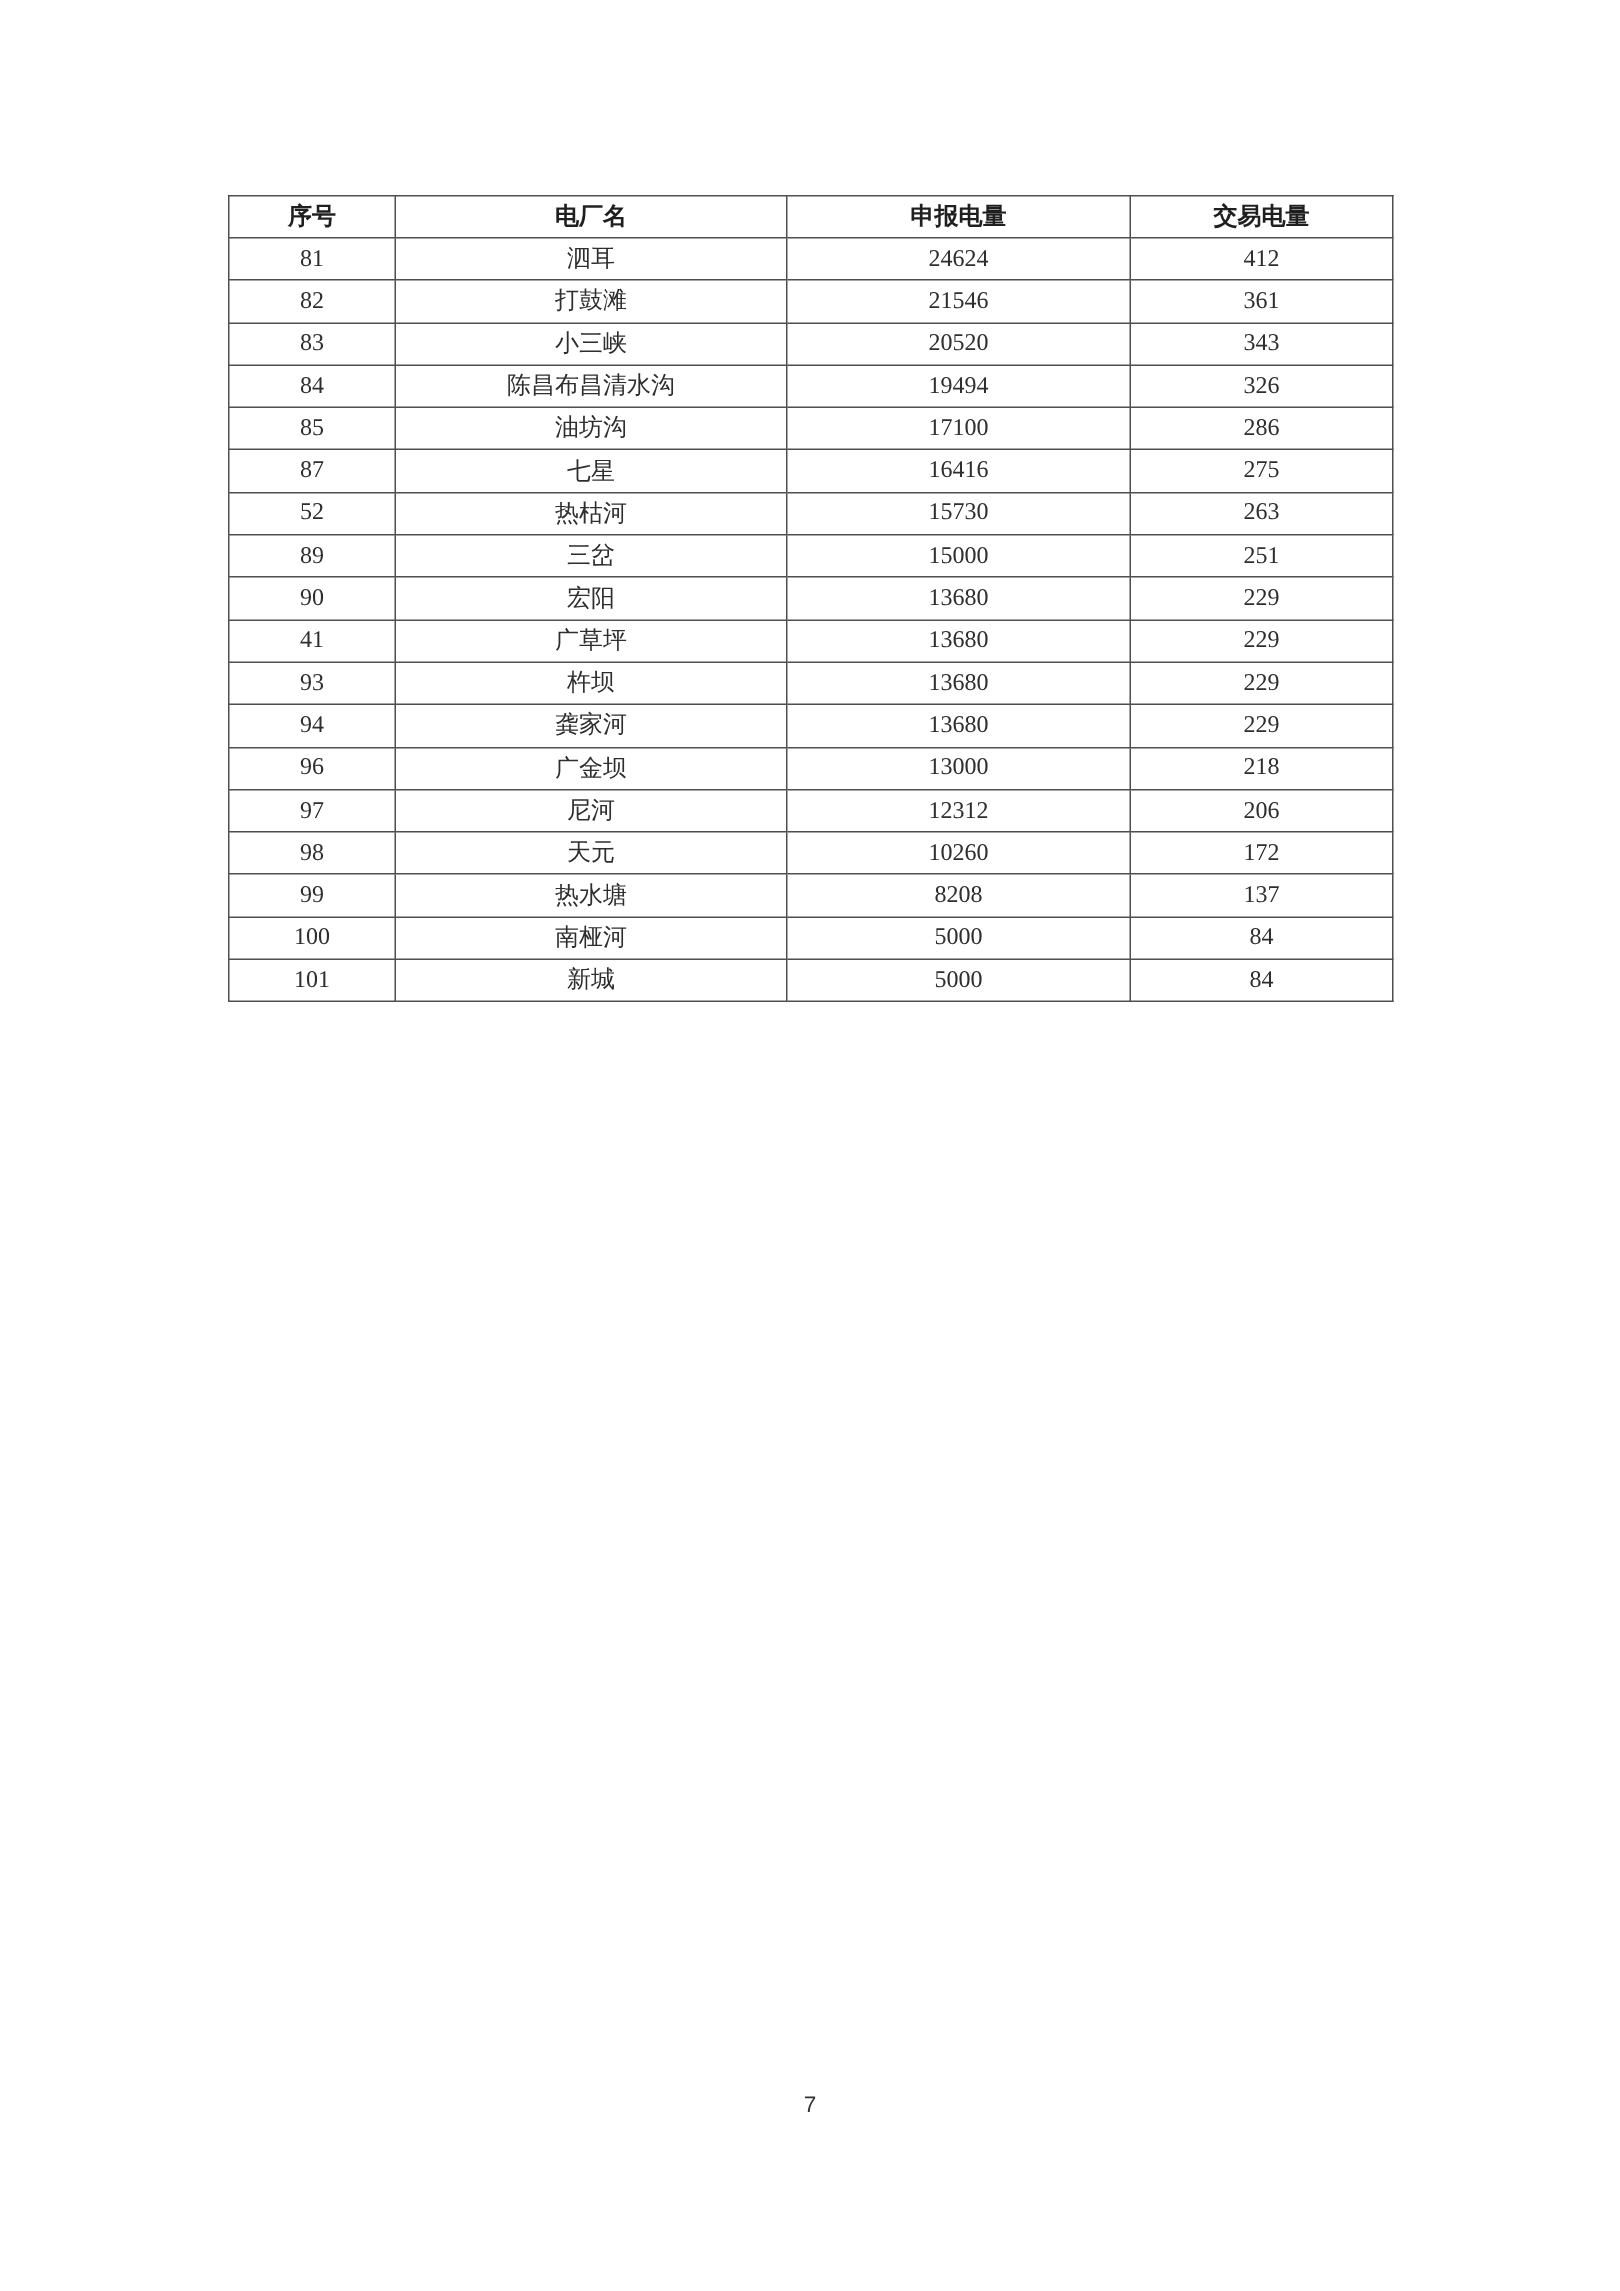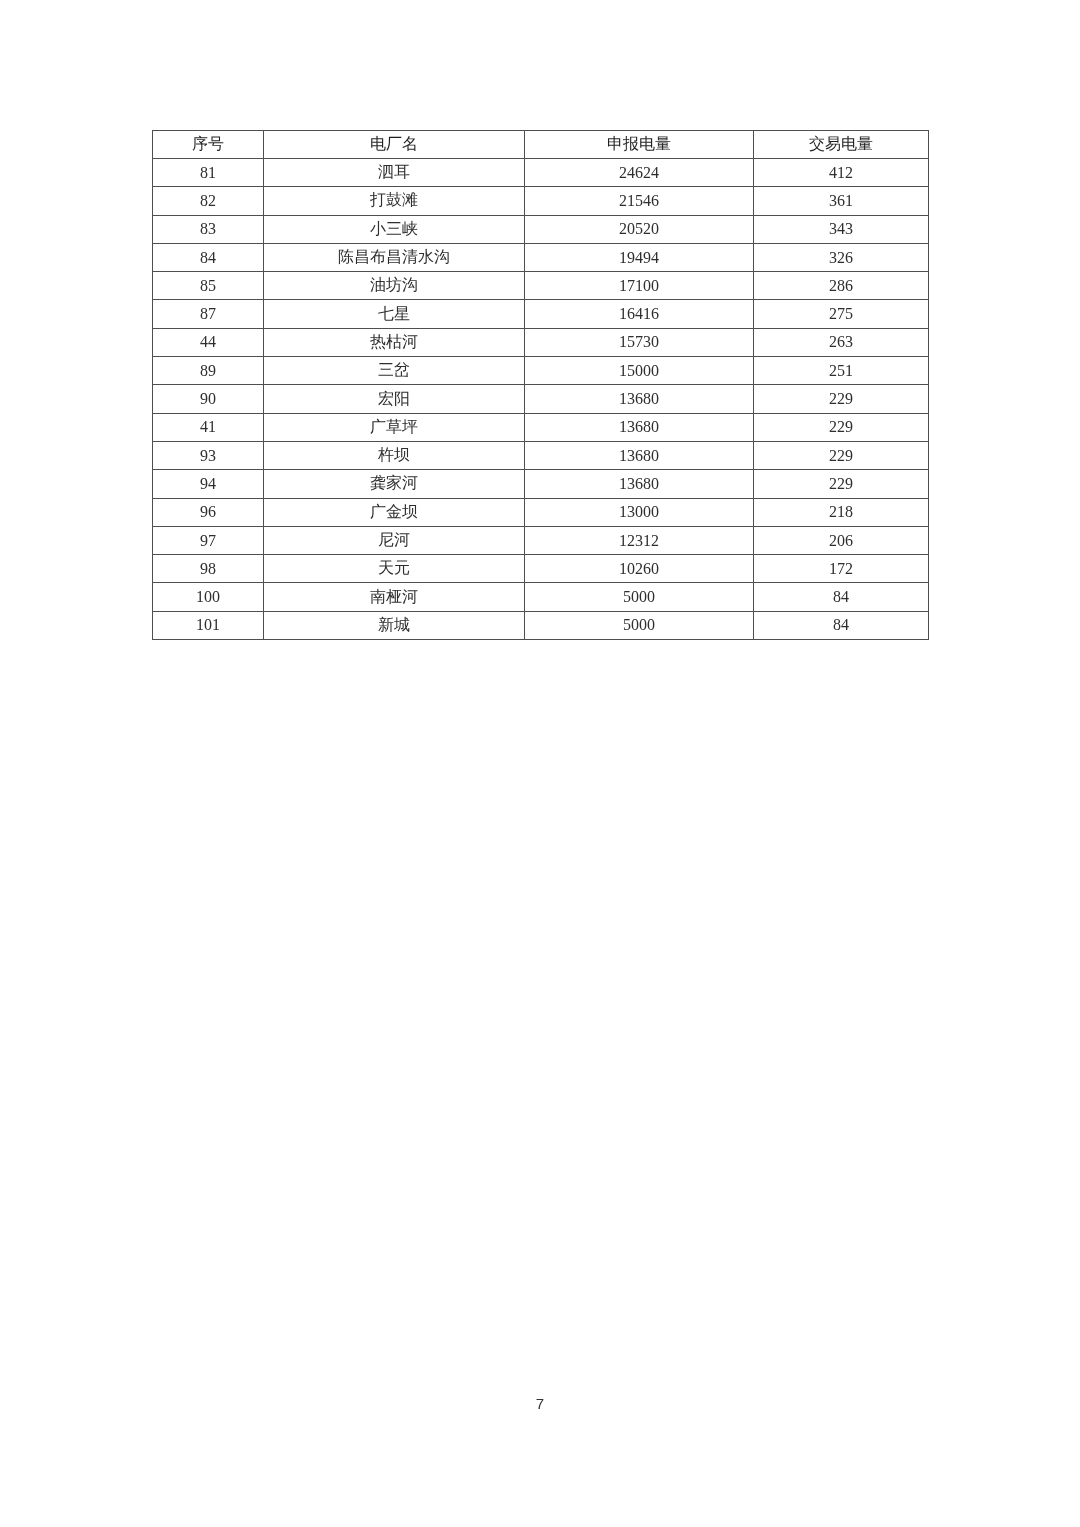--- a/index.html
+++ b/index.html
@@ -33,21 +33,21 @@
     border: 1px solid #4f4f4f;
     text-align: center;
     vertical-align: middle;
     padding: 0;
     overflow: hidden;
     white-space: nowrap;
   }
   table.data-table th {
     height: 27px;
     font-family: "Liberation Sans", "DejaVu Sans", sans-serif;
-    font-weight: normal;
+    font-weight: bold;
     font-size: 16px;
     color: #1f1f1f;
   }
   table.data-table td {
     height: 27.3px;
     font-size: 16px;
     color: #2e2e2e;
   }
   .page-number {
     position: absolute;
@@ -111,21 +111,21 @@
           <td>17100</td>
           <td>286</td>
         </tr>
         <tr>
           <td>87</td>
           <td>七星</td>
           <td>16416</td>
           <td>275</td>
         </tr>
         <tr>
-          <td>44</td>
+          <td>52</td>
           <td>热枯河</td>
           <td>15730</td>
           <td>263</td>
         </tr>
         <tr>
           <td>89</td>
           <td>三岔</td>
           <td>15000</td>
           <td>251</td>
         </tr>
@@ -165,20 +165,26 @@
           <td>12312</td>
           <td>206</td>
         </tr>
         <tr>
           <td>98</td>
           <td>天元</td>
           <td>10260</td>
           <td>172</td>
         </tr>
         <tr>
+          <td>99</td>
+          <td>热水塘</td>
+          <td>8208</td>
+          <td>137</td>
+        </tr>
+        <tr>
           <td>100</td>
           <td>南桠河</td>
           <td>5000</td>
           <td>84</td>
         </tr>
         <tr>
           <td>101</td>
           <td>新城</td>
           <td>5000</td>
           <td>84</td>

